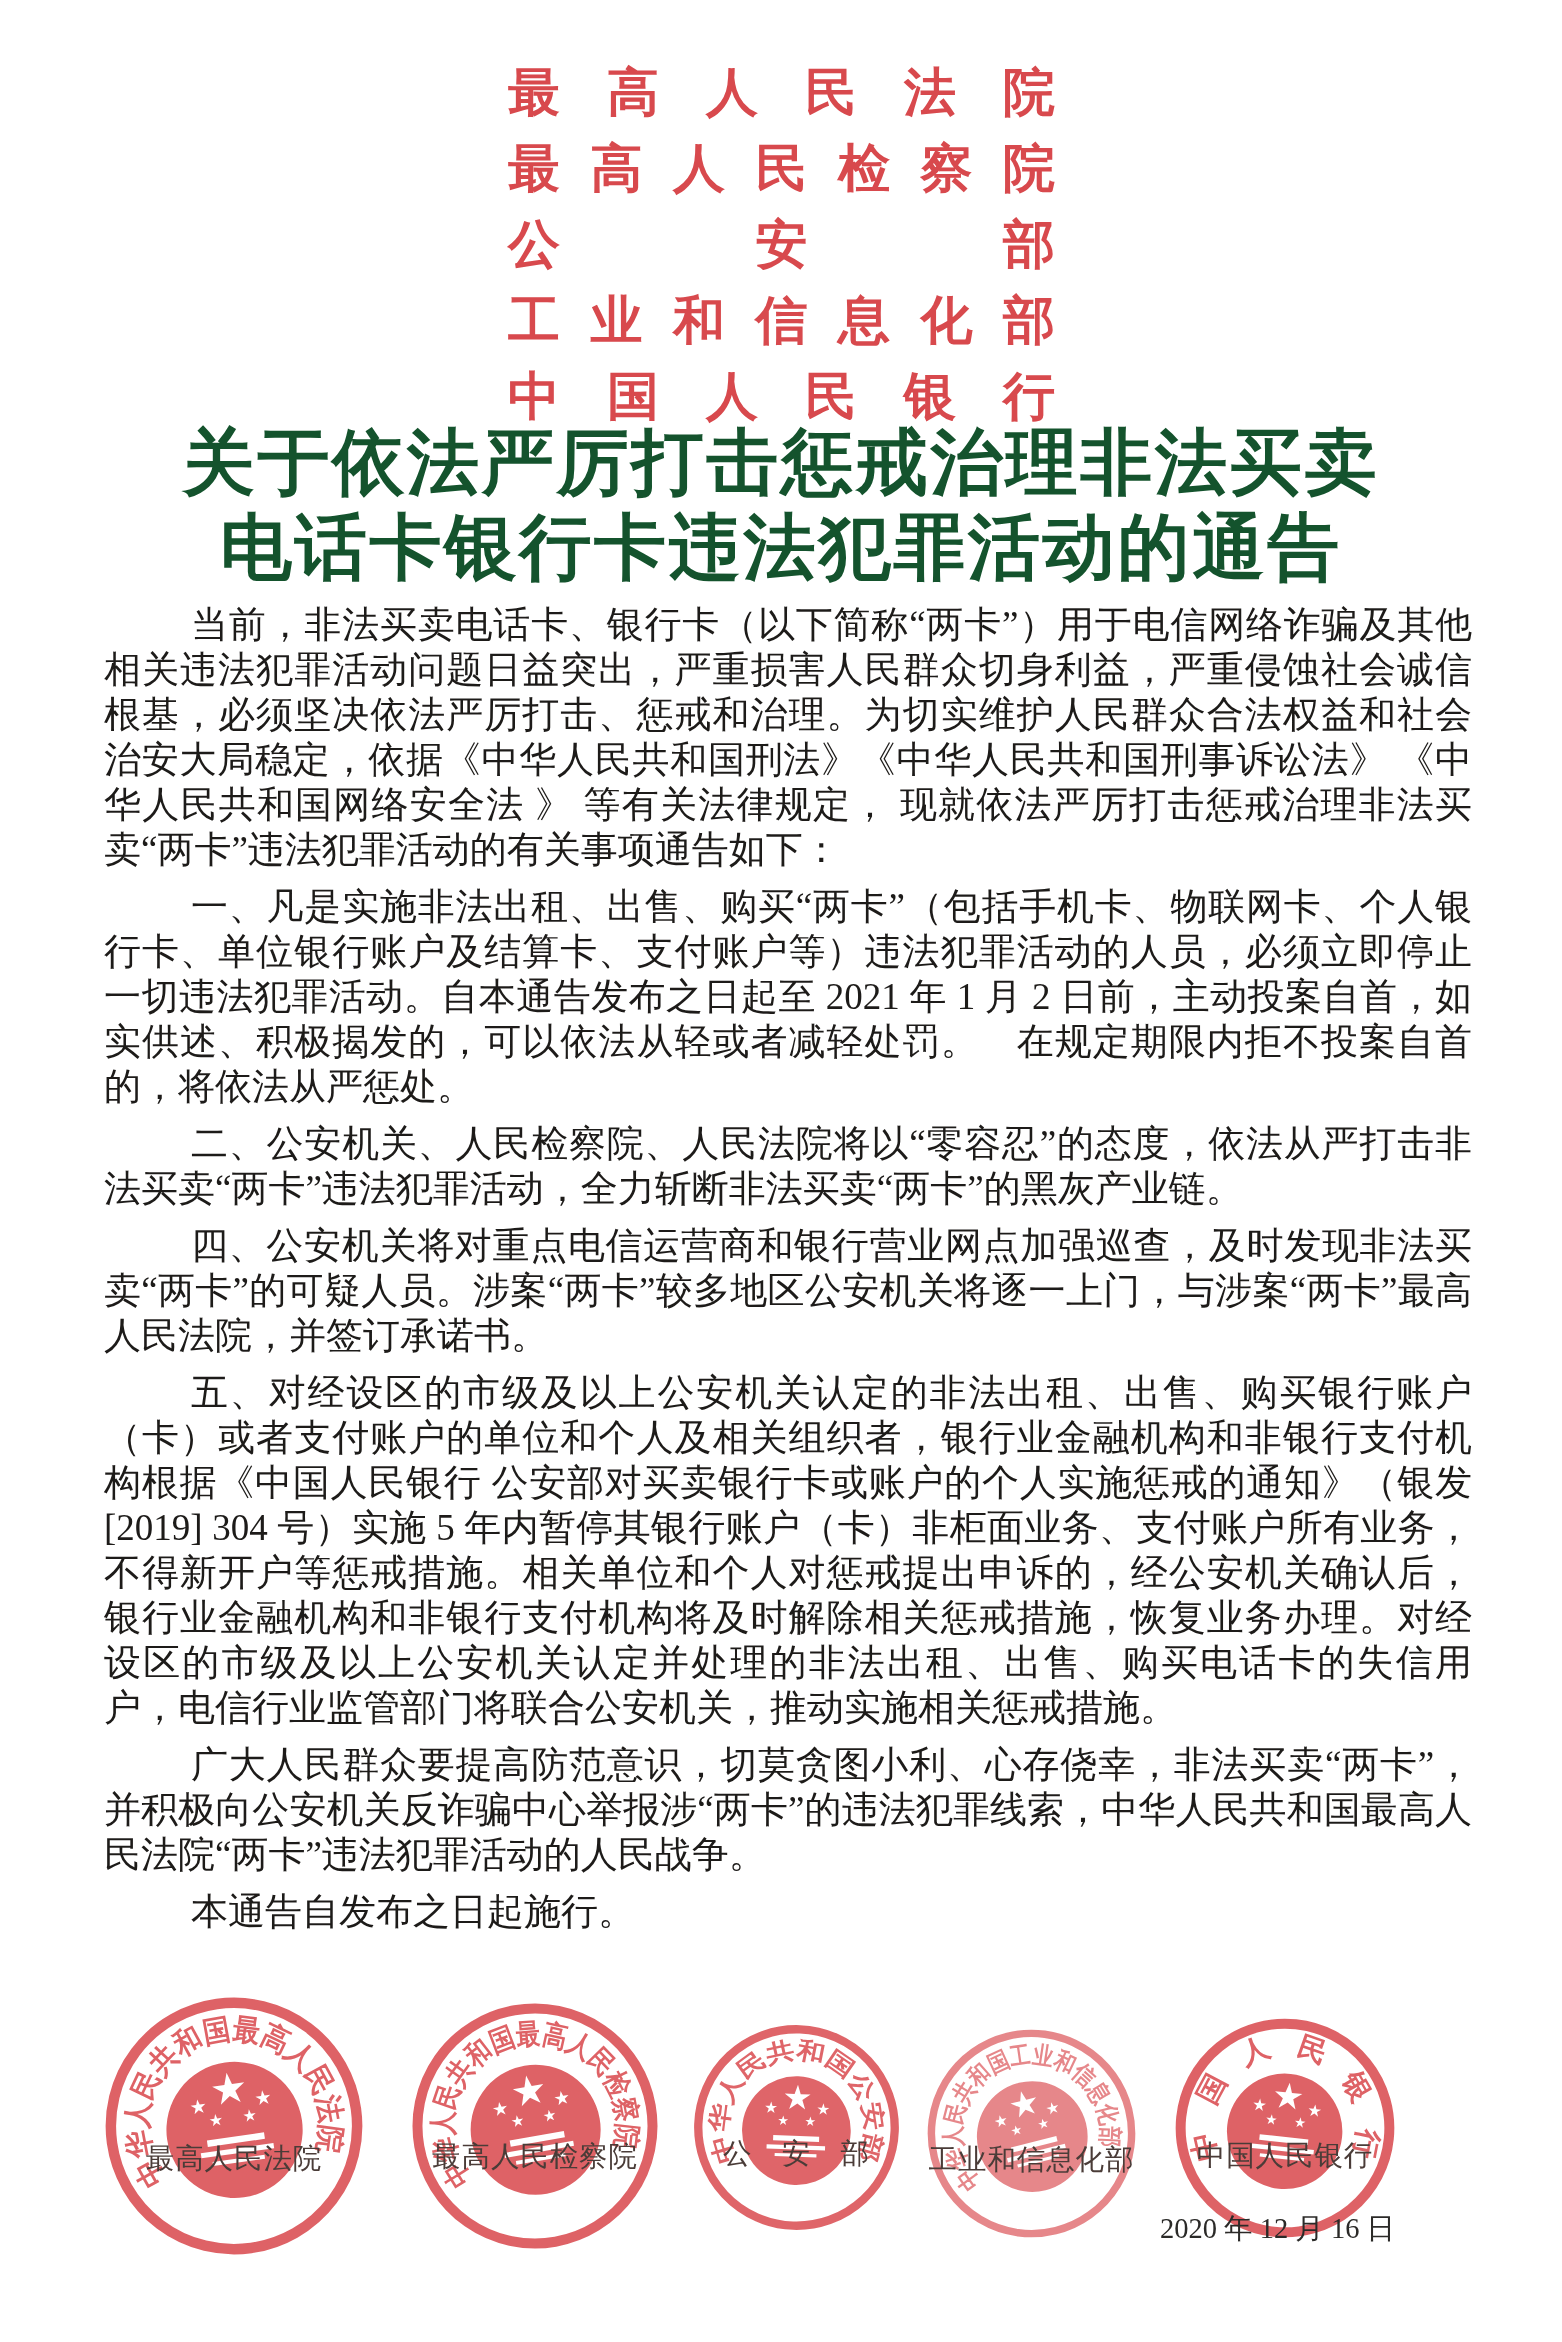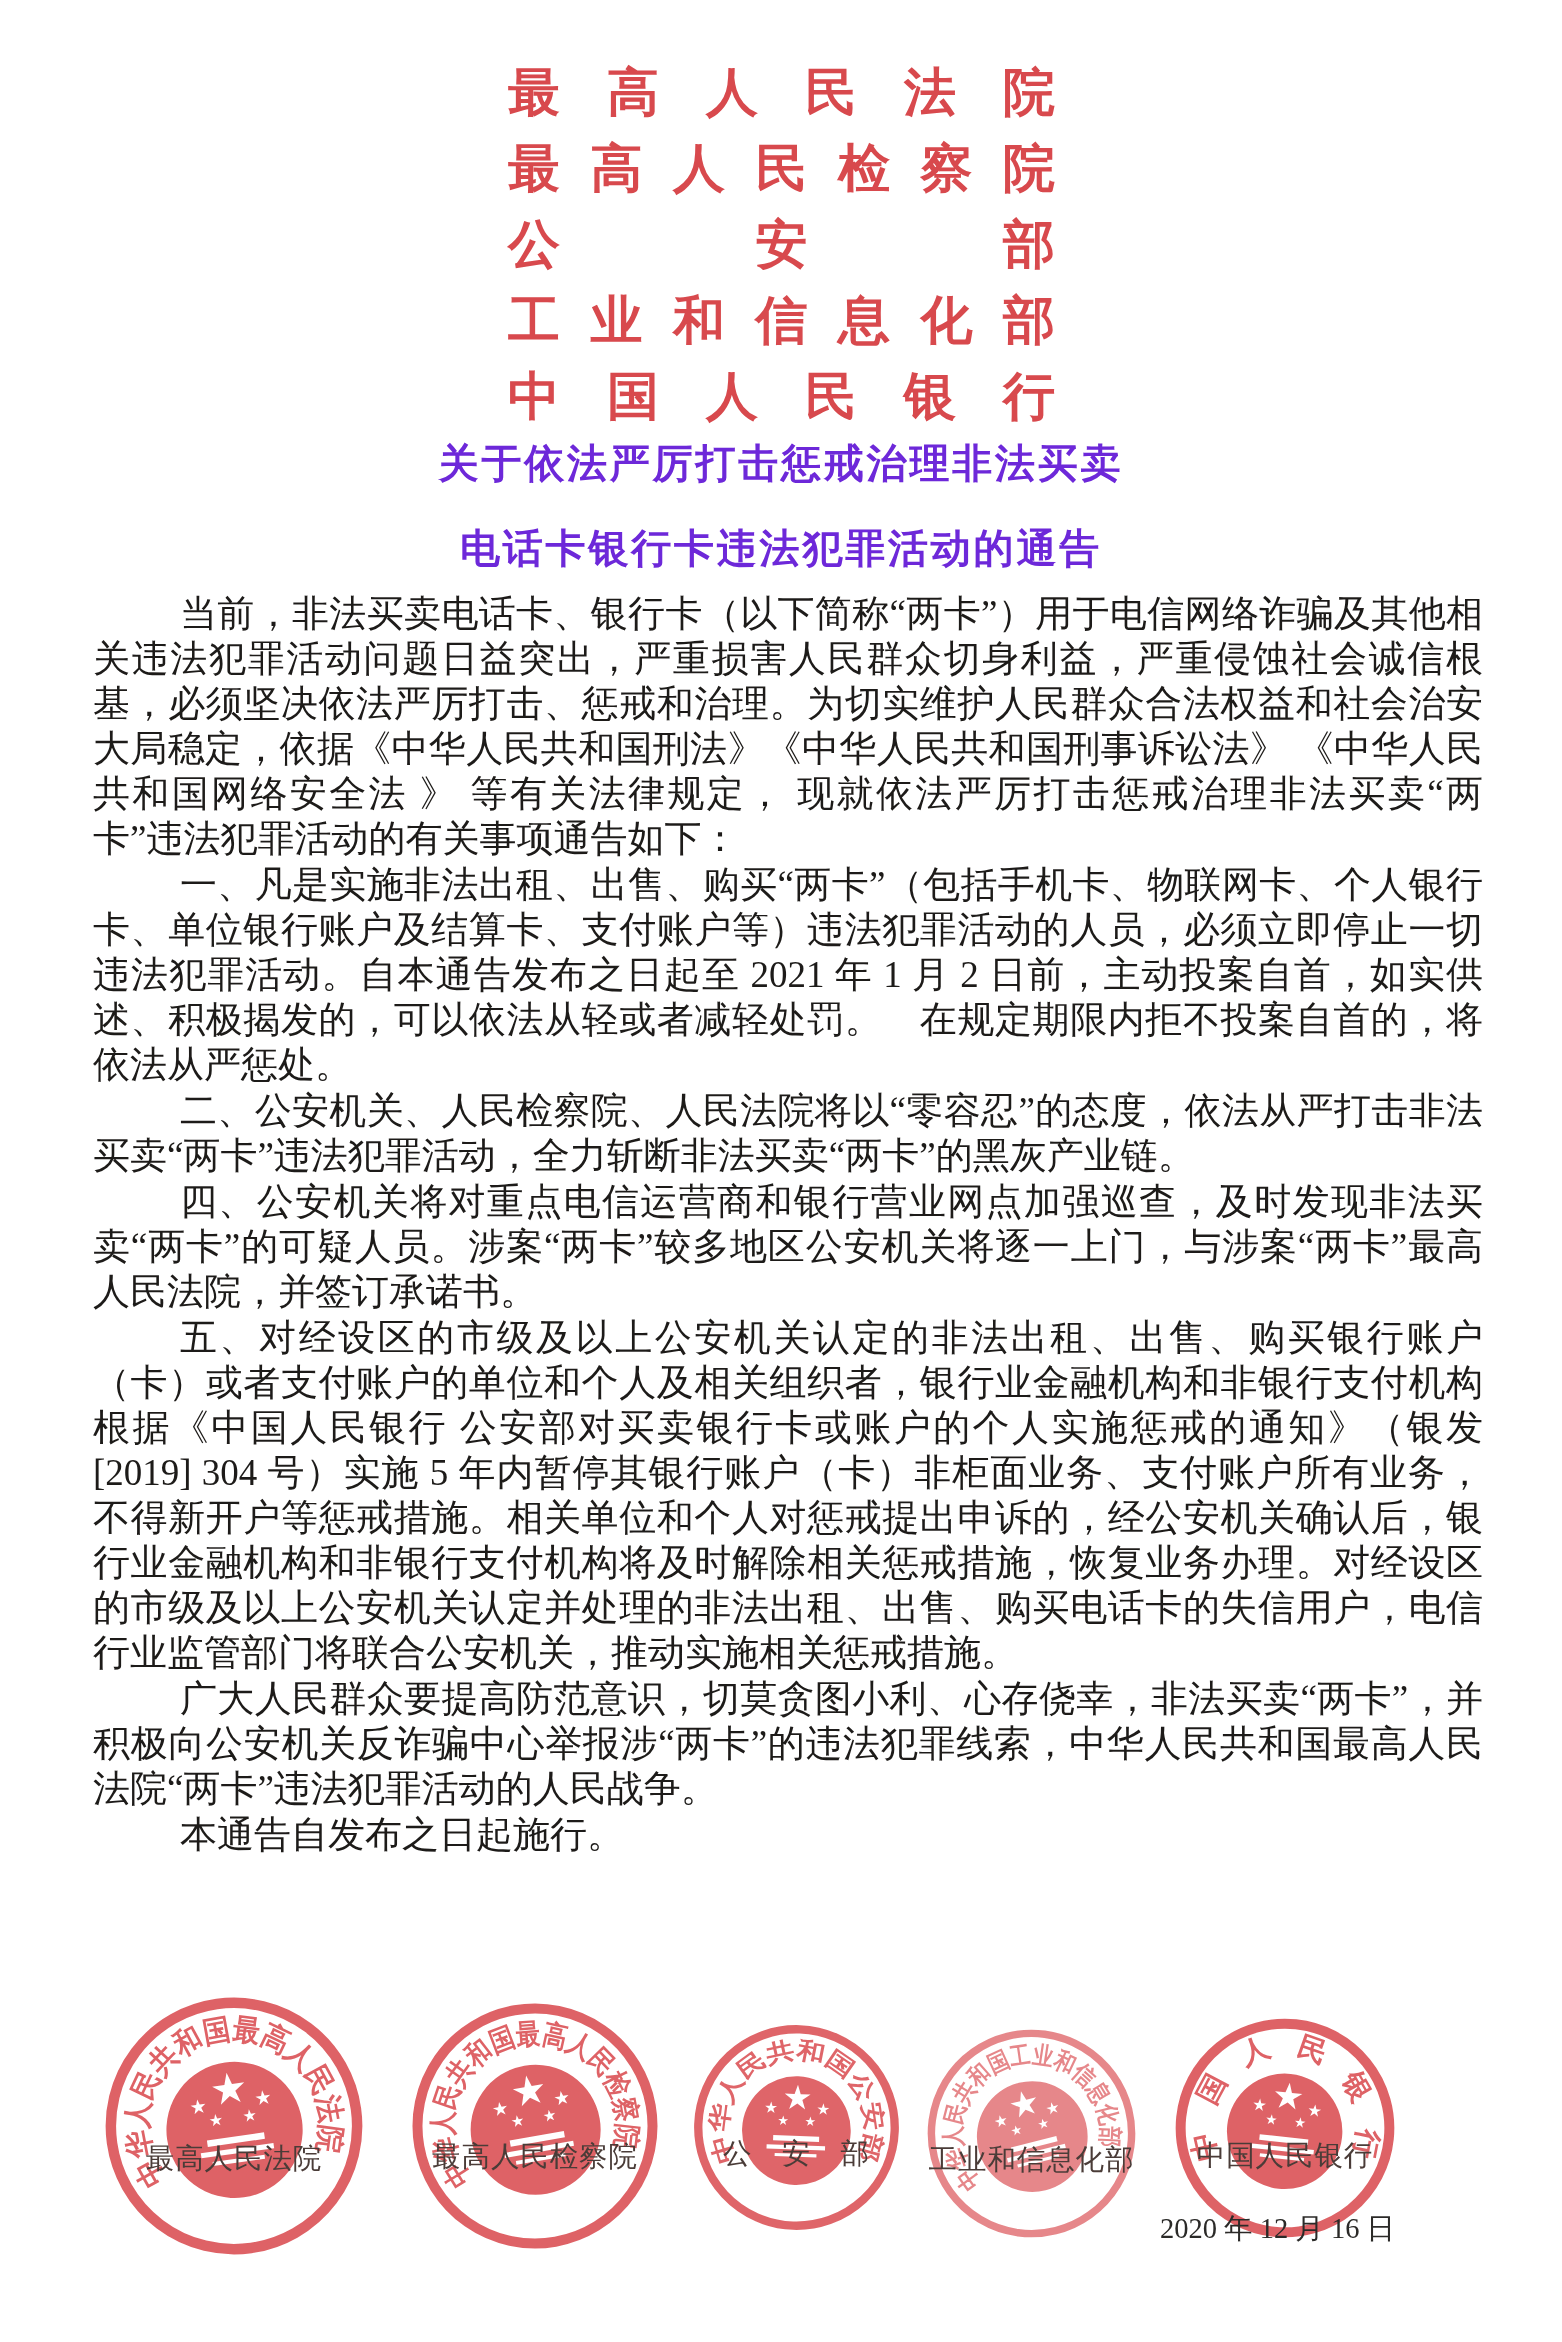--- a/index.html
+++ b/index.html
@@ -22,37 +22,37 @@
     color:#d8494d;
     text-align:justify;
     text-align-last:justify;
     white-space:nowrap0; 
   }
   
   .notice-title{
     position:absolute;
     left:0;top:421px;width:1562px;
     text-align:center;
-    color:#6d28d9;
+    color:#14532d;
     font-weight:bold;
-    font-size:40px;
+    font-size:72px;
     line-height:85px;
     letter-spacing:2.8px;
   }
   
   .notice-body{
     position:absolute;
     left:92px;top:590px;width:1392px;
     color:#1d1b19;
     font-size:37px;
     line-height:45px;
     text-align:justify;
   }
   .notice-body p{
-    margin:1px;
+    margin:12px;
     text-indent:2.35em;
   }
   
   .seal{
     position:absolute;
   }
   .seal svg{display:block;width:100%;height:100%;}
   .seal-1{left:103px;top:1995px;width:262px;height:262px;}
   .seal-2{left:410px;top:2001px;width:250px;height:250px;}
   .seal-3{left:692px;top:2023px;width:209px;height:209px;}

